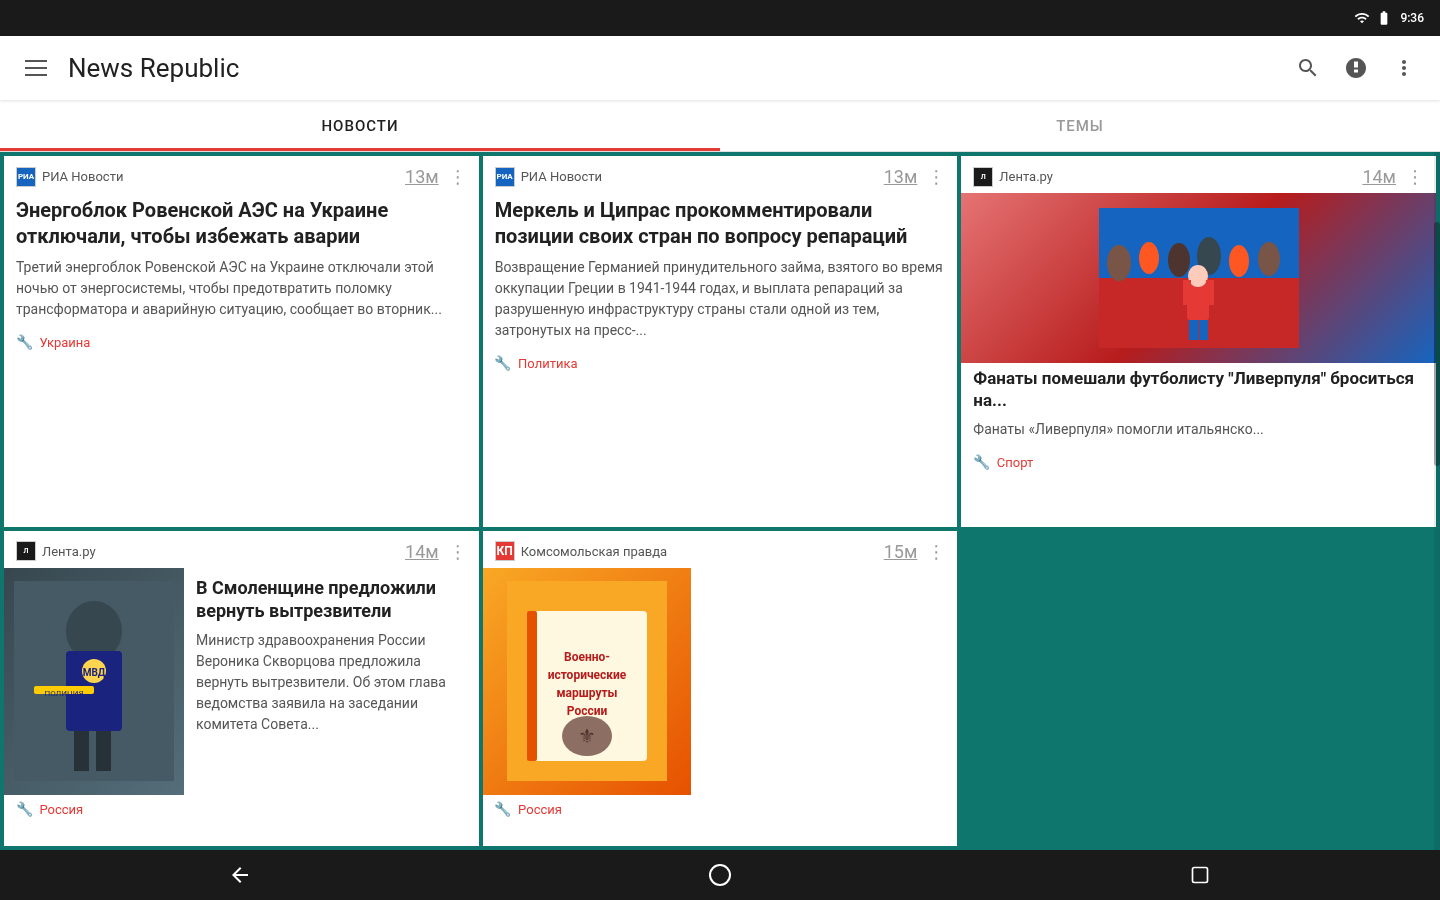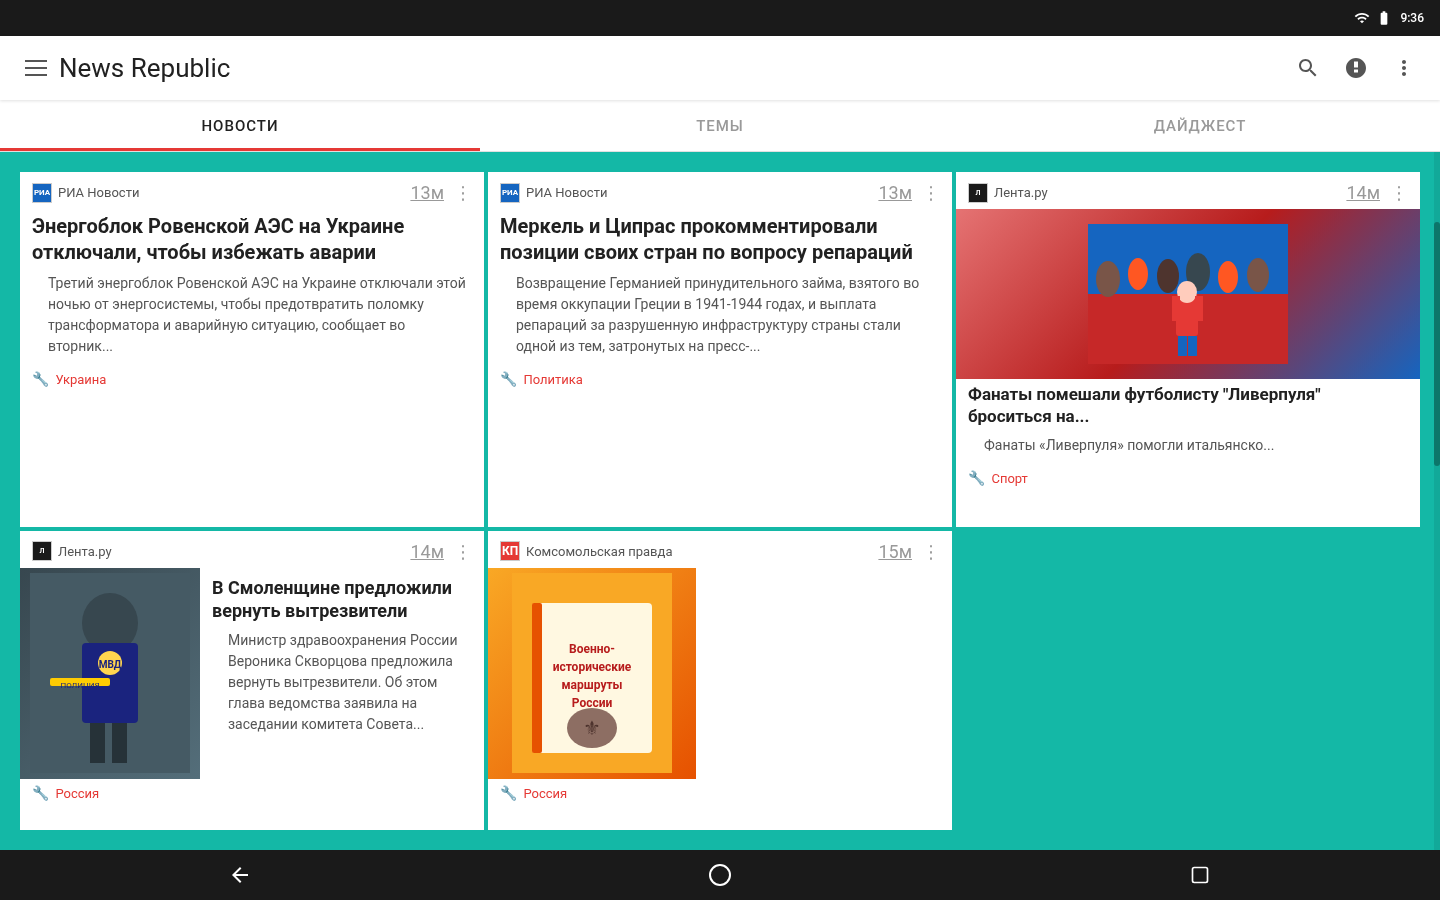--- a/index.html
+++ b/index.html
@@ -25,21 +25,21 @@
       display: flex;
       align-items: center;
       padding: 0 16px;
       box-shadow: 0 1px 3px rgba(0,0,0,0.12);
       z-index: 10;
       position: relative;
     }
     .app-bar-menu { width: 40px; height: 40px; display: flex; align-items: center; justify-content: center; cursor: pointer; }
     .hamburger { display: flex; flex-direction: column; gap: 5px; }
     .hamburger span { width: 22px; height: 2px; background: #555; display: block; }
-    .app-title { font-size: 26px; font-weight: 400; color: #212121; margin-left: 3px; flex: 1; }
+    .app-title { font-size: 26px; font-weight: 400; color: #212121; margin-left: 12px; flex: 1; }
     .app-bar-actions { display: flex; align-items: center; gap: 8px; }
     .icon-btn { width: 40px; height: 40px; display: flex; align-items: center; justify-content: center; cursor: pointer; border-radius: 50%; }
 
     
     .tabs {
       background: white;
       display: flex;
       border-bottom: 1px solid #e0e0e0;
       height: 52px;
     }
@@ -62,26 +62,26 @@
       position: absolute;
       bottom: 0;
       left: 0; right: 0;
       height: 3px;
       background: #e53935;
     }
 
     
     .content {
       height: calc(900px - 36px - 64px - 52px - 50px);
-      background: #14b8a6;
+      background: #0f766e;
       display: grid;
       grid-template-columns: 1fr 1fr 1fr;
       grid-template-rows: auto auto;
       gap: 4px;
-      padding: 20px;
+      padding: 4px;
       overflow: hidden;
     }
 
     
     .card {
       background: white;
       overflow: hidden;
       position: relative;
     }
     .card-header {
@@ -110,21 +110,20 @@
       font-weight: bold;
       color: #212121;
       padding: 4px 12px 8px;
       line-height: 1.3;
     }
     .card-text {
       font-size: 14px;
       color: #555;
       padding: 0 12px 8px;
       line-height: 1.5;
-      margin-left: 16px;
     }
     .card-tag {
       display: flex;
       align-items: center;
       padding: 6px 12px 10px;
       gap: 6px;
       font-size: 13px;
       color: #e53935;
     }
     .tag-icon { font-size: 14px; }
@@ -208,23 +207,20 @@
     </div>
   </div>
 </div>
 
 <div class="tabs">
   <div class="tab active">
     <span>НОВОСТИ</span>
   </div>
   <div class="tab">
     <span>ТЕМЫ</span>
-  </div>
-  <div class="tab">
-    <span>ДАЙДЖЕСТ</span>
   </div>
 </div>
 
 <div class="content">
 
   <div class="card">
     <div class="card-header">
       <div class="source-logo ria">РИА</div>
       <span class="source-name">РИА Новости</span>
       <span class="card-time">13м</span>

